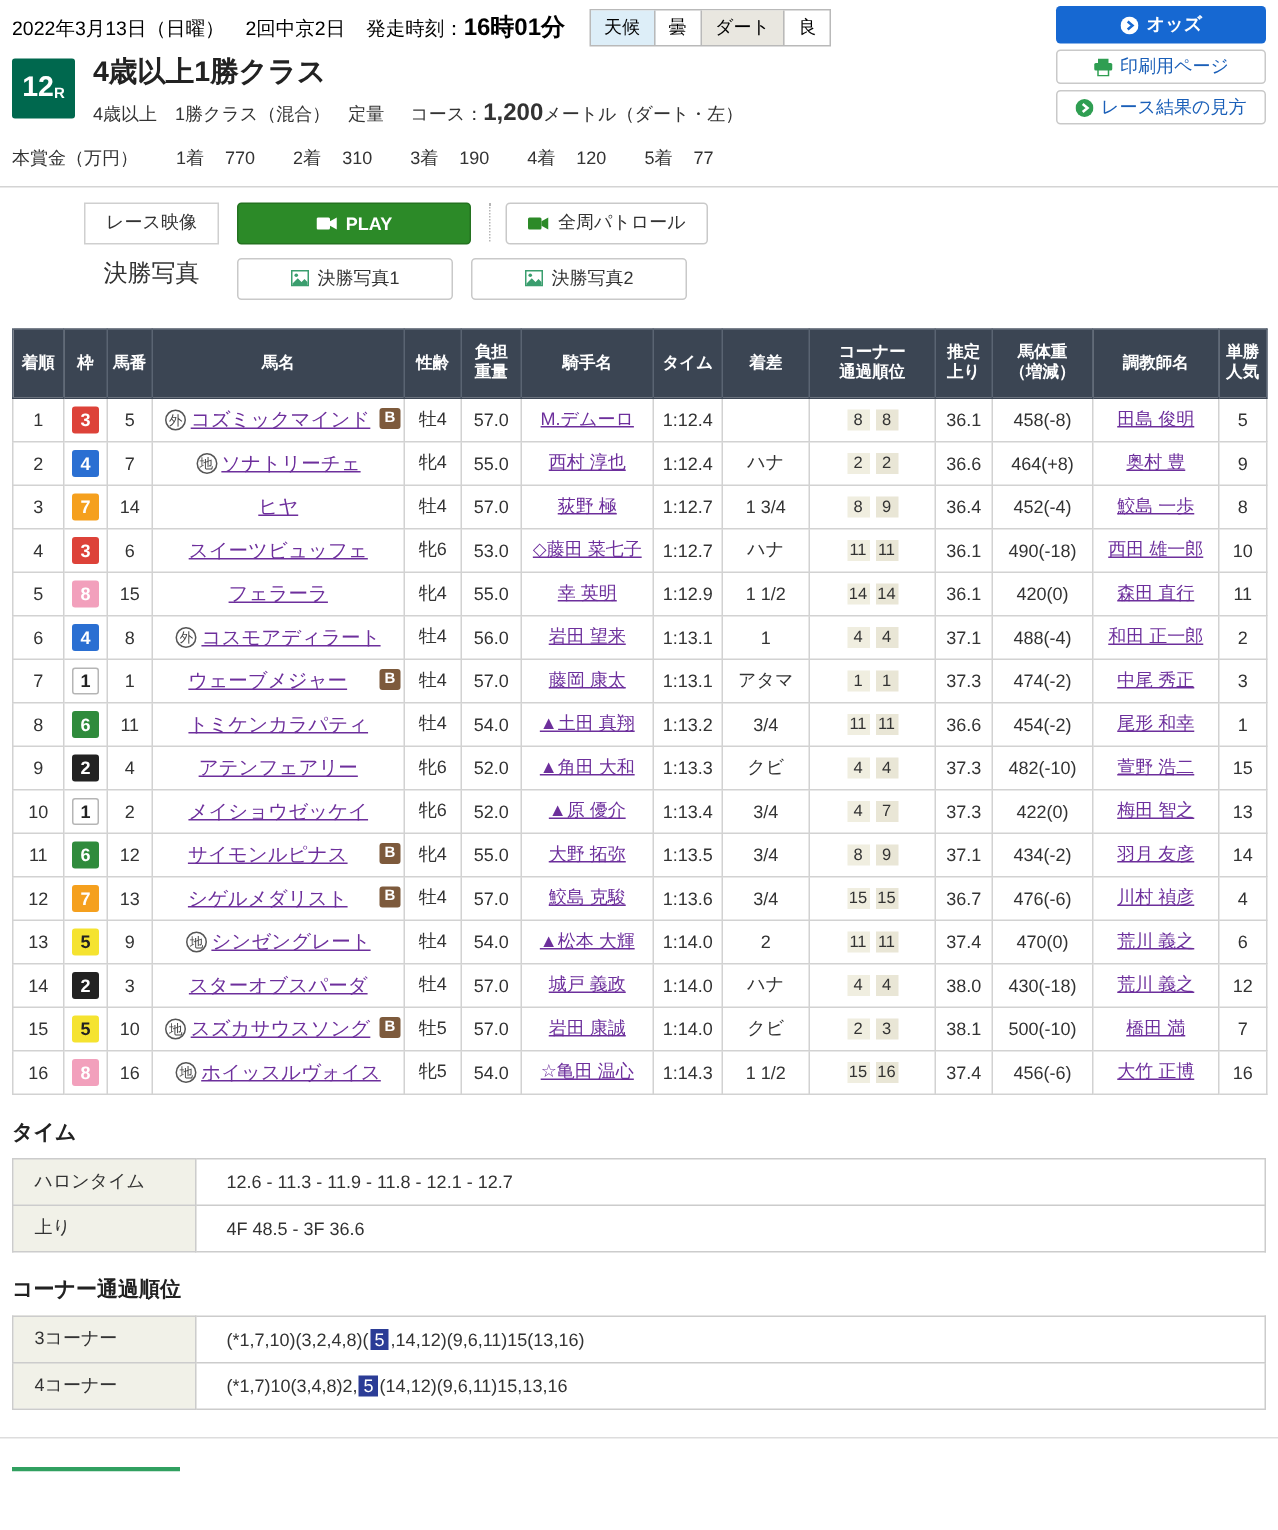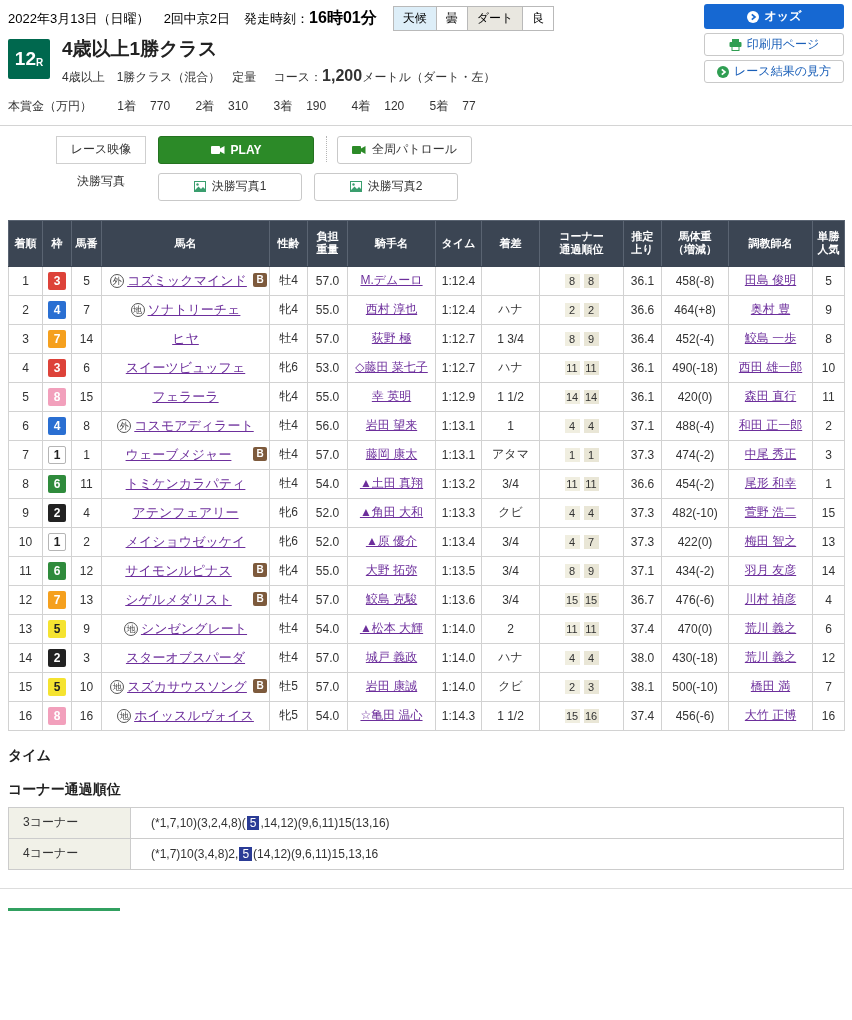--- a/index.html
+++ b/index.html
@@ -35,21 +35,21 @@
   .race-cond .gap { margin-left:14px; }
   .prize-line { font-size:12px; padding:12px 8px 10px 8px; border-bottom:1px solid #d4d4d4; }
   .prize-line .p-item { margin-left:22px; }
   .prize-line .p-amt { margin-left:14px; }
 
   
   .media { padding:10px 8px 2px 8px; }
   .media-row { display:flex; align-items:flex-start; margin-bottom:9px;padding-left:48px; }
   .media-label-box { width:90px; height:28px; border:1px solid #cfcfcf; display:flex; align-items:center; justify-content:center;
                      font-size:12px; color:#333; background:#fff; }
-  .media-label { width:90px; text-align:center; font-size:12px; }
+  .media-label { width:90px; text-align:center; font-size:16px; }
   .btn-play { width:156px; height:28px; margin-left:12px; background:#2c8a28; border:1px solid #247220; border-radius:3px;
               color:#fff; font-weight:bold; font-size:12px; display:flex; align-items:center; justify-content:center; gap:6px; cursor:pointer; }
   .vsep { height:26px; border-left:1px dotted #b5b5b5; margin:0 10px 0 12px; }
   .btn-white { height:28px; background:#fff; border:1px solid #c9c9c9; border-radius:3px; color:#333; font-size:12px;
                display:flex; align-items:center; justify-content:center; gap:6px; cursor:pointer; padding:0 14px; }
   .btn-photo { width:144px; margin-left:12px; }
 
   
   table.results { border-collapse:collapse; table-layout:fixed; width:836px; margin:8px 8px 0 8px; font-size:12px; }
   table.results th { background:#3b4553; color:#fff; font-weight:bold; font-size:11px; white-space:pre-line;
@@ -489,20 +489,32 @@
           <td><span class="cnum c1">15</span><span class="cnum c2">16</span></td>
           <td>37.4</td>
           <td class="al">456(-6)</td>
           <td class="al"><a class="lnk" href="#">大竹 正博</a></td>
           <td>16</td>
         </tr>
       </tbody>
   </table>
 
   <div class="sec-h">タイム</div>
+  <table class="kv">
+    <tbody>
+        <tr>
+      <td class="kv-label">ハロンタイム</td>
+      <td class="kv-val">12.6 - 11.3 - 11.9 - 11.8 - 12.1 - 12.7</td>
+    </tr>
+    <tr>
+      <td class="kv-label">上り</td>
+      <td class="kv-val">4F 48.5 - 3F 36.6</td>
+    </tr>
+  </tbody>
+    </table>
 
   <div class="sec-h">コーナー通過順位</div>
   <table class="kv">
     <tbody>
         <tr>
       <td class="kv-label">3コーナー</td>
       <td class="kv-val"><span>(*1,7,10)(3,2,4,8)(</span><span class="hl">5</span><span>,14,12)(9,6,11)15(13,16)</span></td>
     </tr>
     <tr>
       <td class="kv-label">4コーナー</td>

